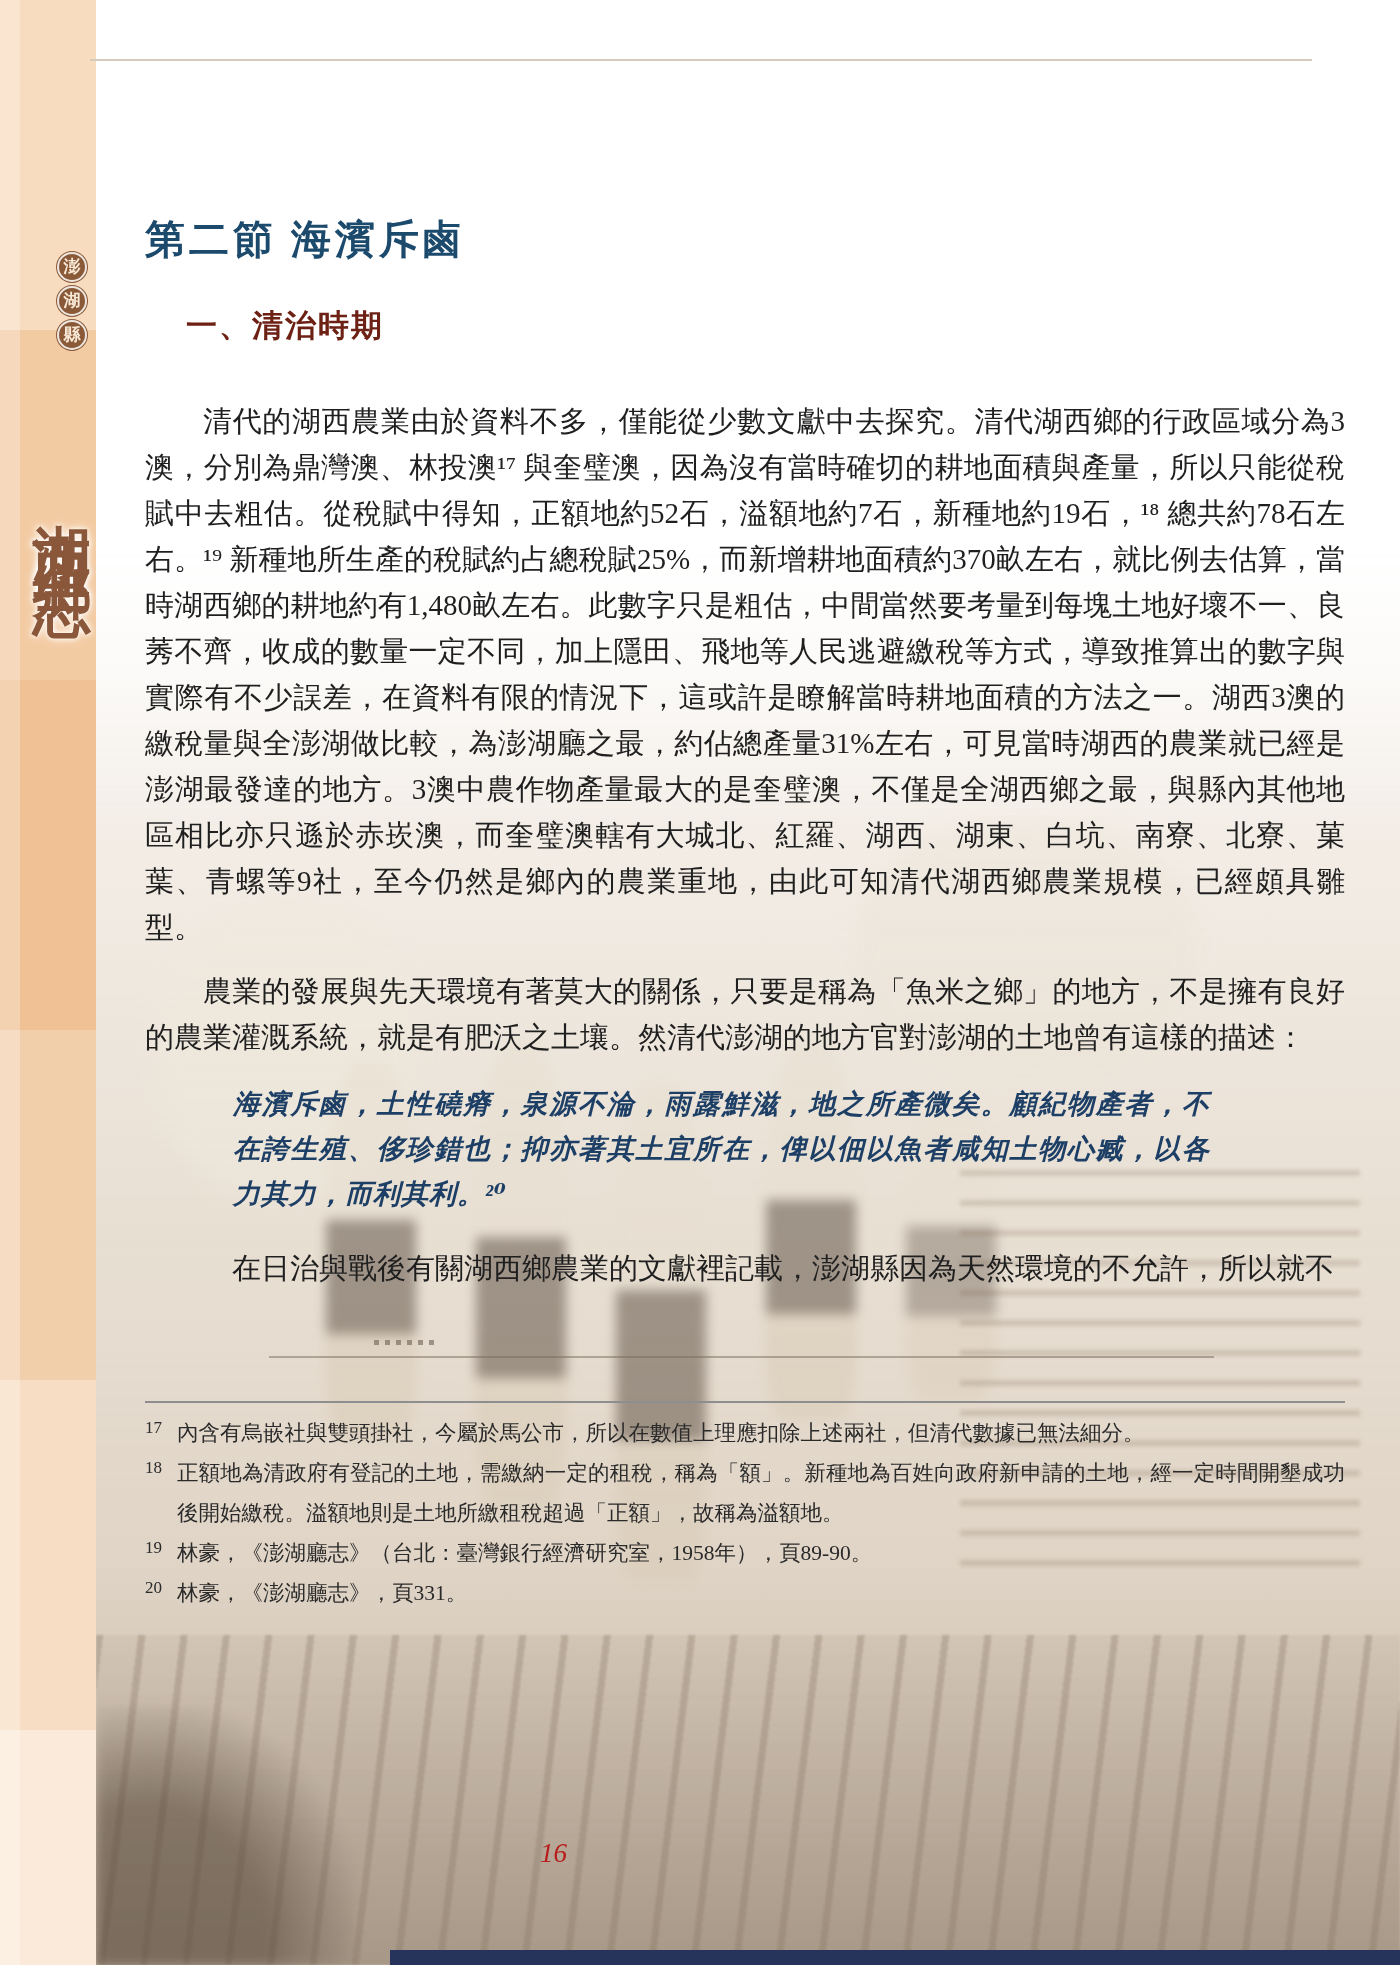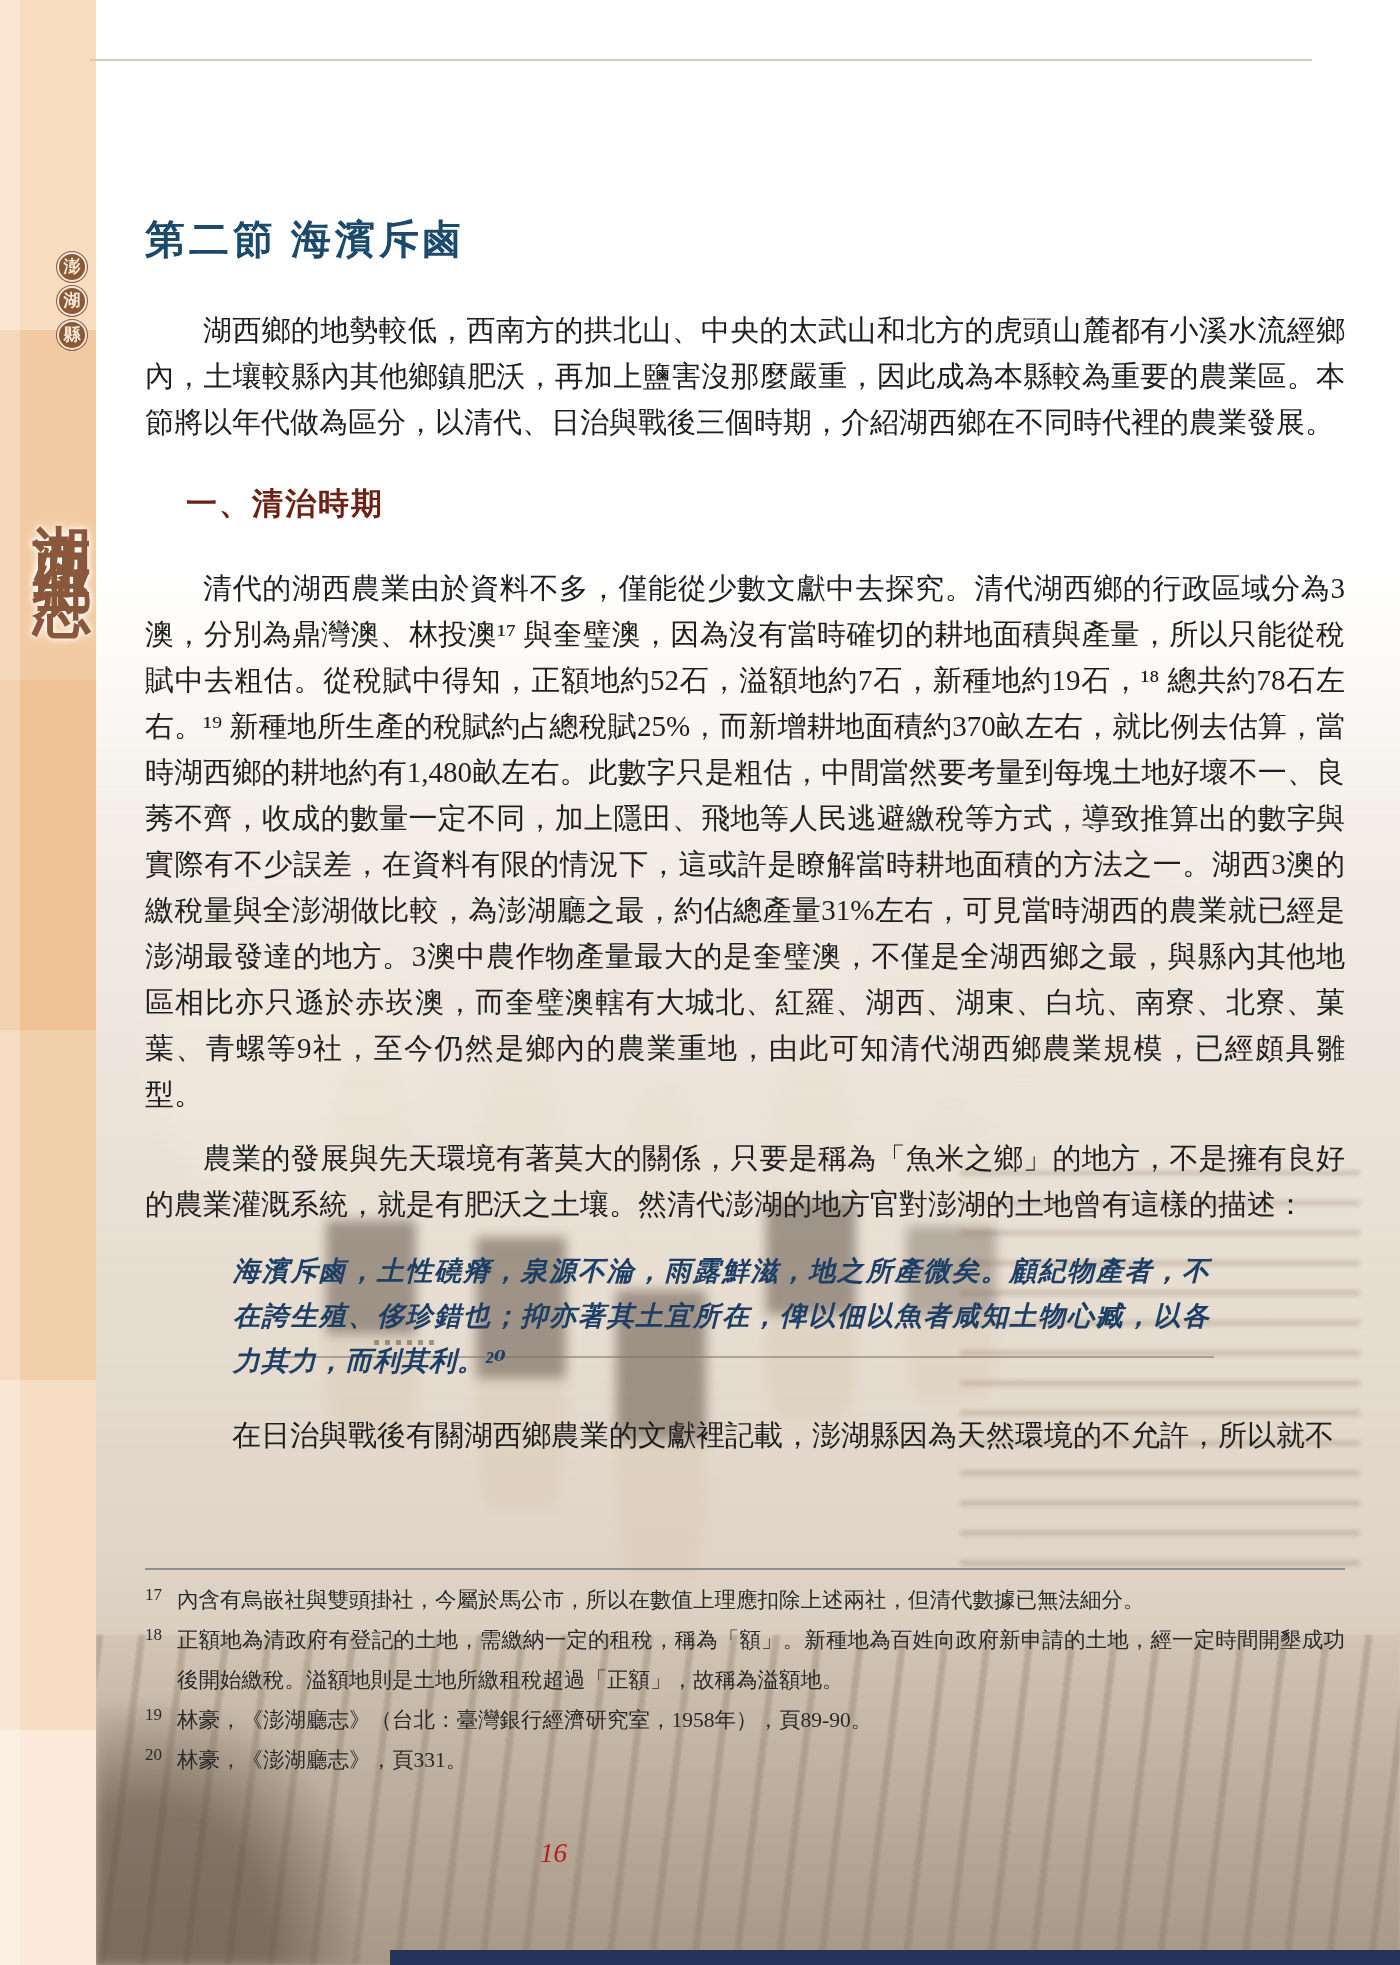--- a/index.html
+++ b/index.html
@@ -97,21 +97,21 @@
     letter-spacing:4px;
   }
   .para {
     font-size:29px; line-height:46px; text-align:justify; text-indent:58px;
   }
   .p1 { margin-top:40px; }
   .sub-heading {
     margin-top:38px; font-size:31px; font-weight:bold; color:#6d2114;
     font-family:"Liberation Sans","DejaVu Sans",sans-serif; letter-spacing:2px;margin-left:41px;
   }
-  .p2 { margin-top:40px; }
+  .p2 { margin-top:51px; }
   .p3 { margin-top:18px; }
   .quote {
     margin:22px 135px 0 88px; font-size:27px; line-height:45px; color:#1d3f66;
     font-style:italic; text-align:justify; letter-spacing:1px; font-weight:bold;
   }
   .p4 { margin-top:28px; text-indent:87px; }
 
   .fn-rule { margin-top:110px; border-top:2px solid #8e8e8e; }
   .footnotes { margin-top:10px; }
   .fn { display:flex; font-size:21.5px; line-height:40px; color:#2a2a2a; text-align:justify;justify-content:space-between; }
@@ -154,21 +154,20 @@
     <div class="dark-streak"></div>
   </div>
   <div class="rail-line"></div>
   <div class="rail-dots"></div>
 
   <div class="top-rule"></div>
 
   <div class="content">
     <h1 class="section-title">第二節 海濱斥鹵</h1>
 
-    <p class="para p1">湖西鄉的地勢較低，西南方的拱北山、中央的太武山和北方的虎頭山麓都有小溪水流經鄉內，土壤較縣內其他鄉鎮肥沃，再加上鹽害沒那麼嚴重，因此成為本縣較為重要的農業區。本節將以年代做為區分，以清代、日治與戰後三個時期，介紹湖西鄉在不同時代裡的農業發展。</p>
 
     <h2 class="sub-heading">一、清治時期</h2>
 
     <p class="para p2">清代的湖西農業由於資料不多，僅能從少數文獻中去探究。清代湖西鄉的行政區域分為3澳，分別為鼎灣澳、林投澳¹⁷ 與奎璧澳，因為沒有當時確切的耕地面積與產量，所以只能從稅賦中去粗估。從稅賦中得知，正額地約52石，溢額地約7石，新種地約19石，¹⁸ 總共約78石左右。¹⁹ 新種地所生產的稅賦約占總稅賦25%，而新增耕地面積約370畝左右，就比例去估算，當時湖西鄉的耕地約有1,480畝左右。此數字只是粗估，中間當然要考量到每塊土地好壞不一、良莠不齊，收成的數量一定不同，加上隱田、飛地等人民逃避繳稅等方式，導致推算出的數字與實際有不少誤差，在資料有限的情況下，這或許是瞭解當時耕地面積的方法之一。湖西3澳的繳稅量與全澎湖做比較，為澎湖廳之最，約佔總產量31%左右，可見當時湖西的農業就已經是澎湖最發達的地方。3澳中農作物產量最大的是奎璧澳，不僅是全湖西鄉之最，與縣內其他地區相比亦只遜於赤崁澳，而奎璧澳轄有大城北、紅羅、湖西、湖東、白坑、南寮、北寮、菓葉、青螺等9社，至今仍然是鄉內的農業重地，由此可知清代湖西鄉農業規模，已經頗具雛型。</p>
 
     <p class="para p3">農業的發展與先天環境有著莫大的關係，只要是稱為「魚米之鄉」的地方，不是擁有良好的農業灌溉系統，就是有肥沃之土壤。然清代澎湖的地方官對澎湖的土地曾有這樣的描述：</p>
 
     <blockquote class="quote">海濱斥鹵，土性磽瘠，泉源不淪，雨露鮮滋，地之所產微矣。顧紀物產者，不在誇生殖、侈珍錯也；抑亦著其土宜所在，俾以佃以魚者咸知土物心臧，以各力其力，而利其利。²⁰</blockquote>
 
     <p class="para p4">在日治與戰後有關湖西鄉農業的文獻裡記載，澎湖縣因為天然環境的不允許，所以就不</p>

